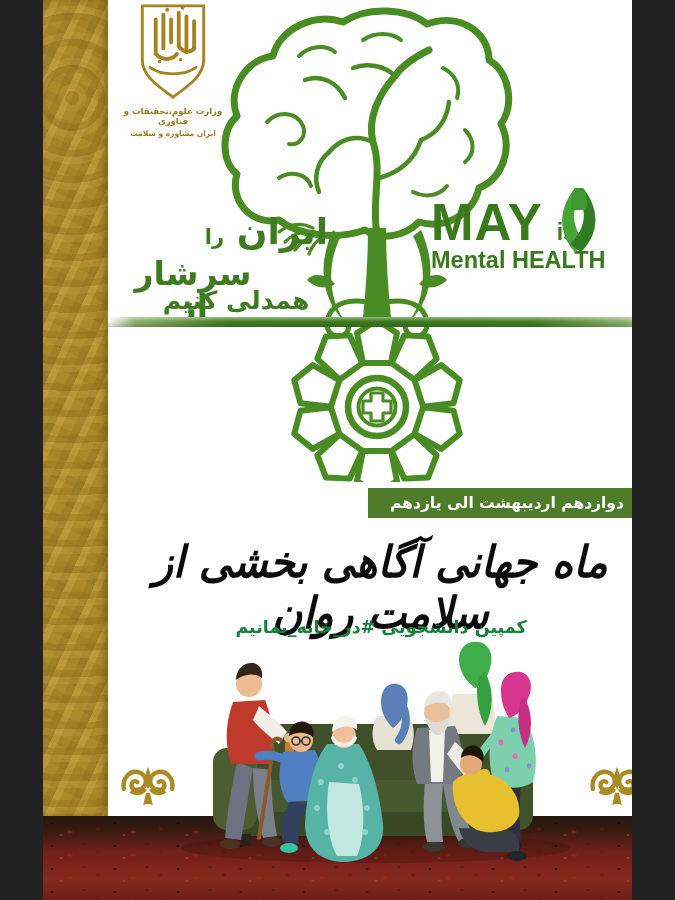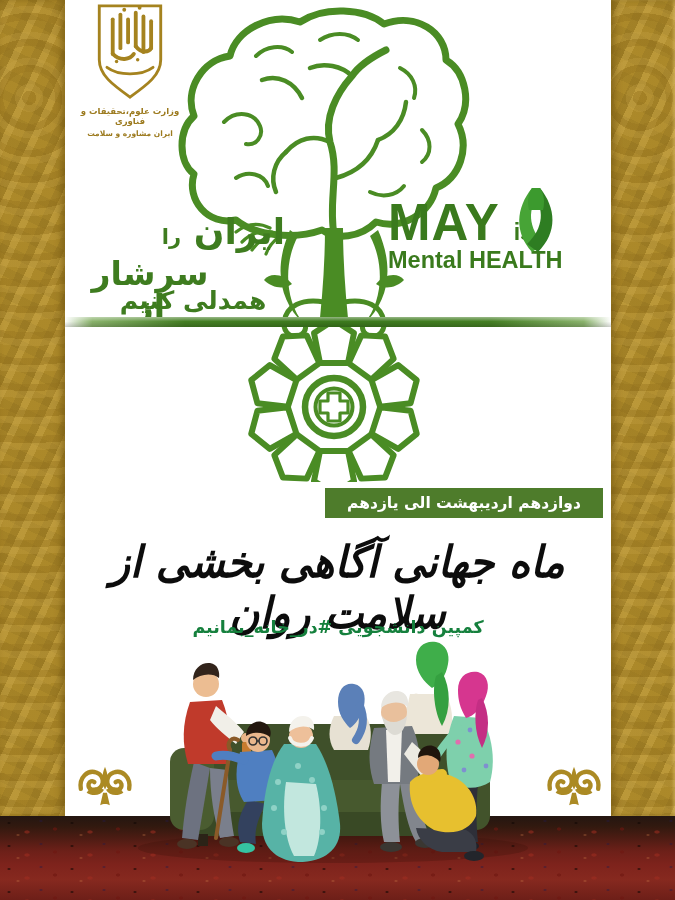--- a/index.html
+++ b/index.html
@@ -1,17 +1,17 @@
 <!DOCTYPE html>
 <html lang="fa"><head>
 <meta charset="utf-8">
 <style>
   html,body{margin:0;padding:0;background:#222;}
   .poster{
-    position:relative;width:675px;height:900px;overflow:hidden;
+    position:relative;width:589px;height:900px;overflow:hidden;
     background:#ffffff;font-family:"DejaVu Sans",sans-serif;
     margin:0 auto;
   }
   .abs{position:absolute;}
 
   
   .gold-border{
     top:0;height:816px;
     background:
       repeating-radial-gradient(circle at 45% 12%, rgba(150,115,30,.40) 0 7px, rgba(198,163,70,.28) 7px 14px, transparent 14px 26px),

